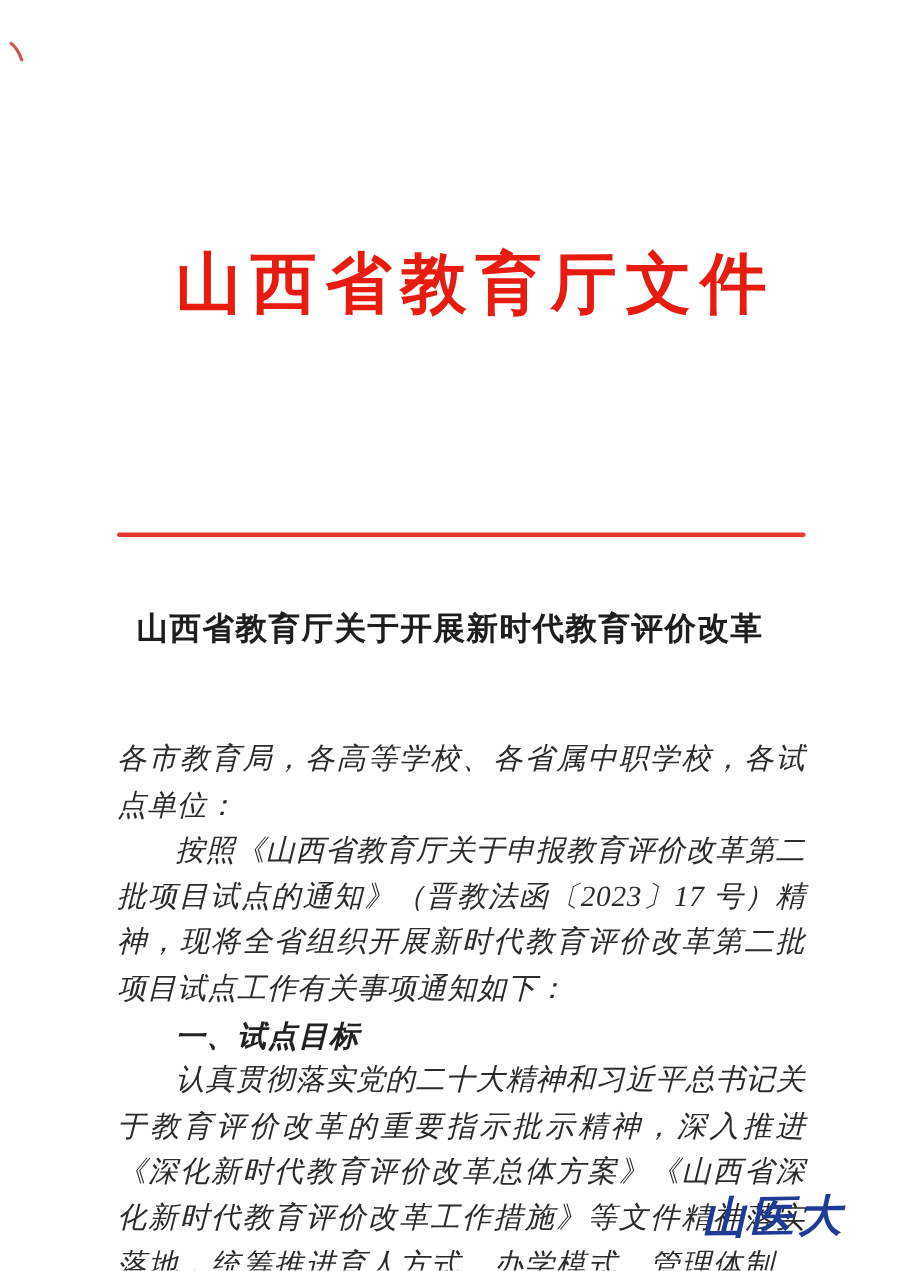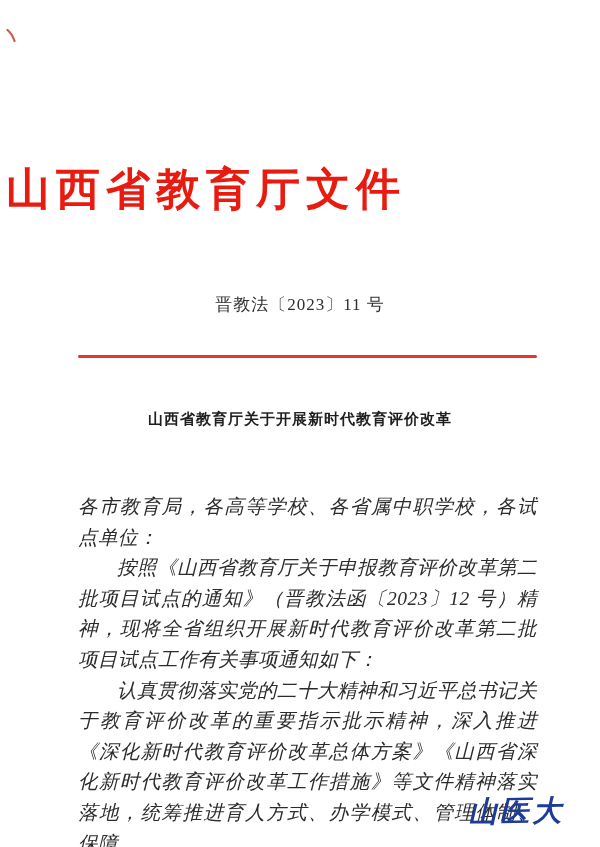--- a/index.html
+++ b/index.html
@@ -15,40 +15,42 @@
     position:relative;overflow:hidden;
   }
   .page{
     position:absolute;inset:0;background:#ffffff;
   }
   .corner-mark{
     position:absolute;left:6px;top:28px;width:11px;height:13px;opacity:.85;
   }
   .letterhead{
     position:absolute;top:160px;left:0;right:0;
+    text-align:center;
     font-size:44px;font-weight:700;
     letter-spacing:6px;text-indent:6px;
     color:var(--letterhead-red);
     font-family:"Liberation Serif","DejaVu Serif",serif;
     white-space:nowrap;
+    padding-left:28px;
   }
   .doc-number{
     position:absolute;top:293px;left:0;right:0;
     text-align:center;
     font-size:17px;color:#2f2f2f;letter-spacing:1px;
   }
   .red-rule{
     position:absolute;top:355px;left:78px;width:459px;height:3px;
     background:var(--rule-red);
     border-radius:2px;
   }
   .doc-title{
     position:absolute;top:402px;left:40px;right:40px;margin:0;
     text-align:center;color:#1e1e1e;
-    font-size:15px;font-weight:700;line-height:35px;
+    font-size:21px;font-weight:700;line-height:35px;
   }
   .doc-title .title-line{display:block;letter-spacing:1px;}
   .body-block{
     position:absolute;top:492px;left:78px;width:459px;
     font-size:19.5px;line-height:30.6px;color:var(--body-text);
     text-align:justify;letter-spacing:.5px;
   }
   .body-block p{margin:0;text-indent:2em;font-style:italic;}
   .body-block p.no-indent{text-indent:0;}
   .body-block p.section-heading{
@@ -72,29 +74,29 @@
 <div class="page">
 
   <span class="corner-mark">
     <svg width="11" height="13" viewBox="0 0 11 13" xmlns="http://www.w3.org/2000/svg">
       <path d="M1.5,1 Q6,4.5 8.5,12" stroke="#c8392e" stroke-width="2.2" fill="none" stroke-linecap="round"></path>
     </svg>
   </span>
 
   <div class="letterhead">山西省教育厅文件</div>
 
-  <div class="doc-number">晋教法〔2023〕11 号</div>
 
   <div class="red-rule"></div>
 
   <h1 class="doc-title">
     <span class="title-line">山西省教育厅关于开展新时代教育评价改革</span>
   </h1>
 
   <div class="body-block">
     <p class="no-indent">各市教育局，各高等学校、各省属中职学校，各试点单位：</p>
-    <p>按照《山西省教育厅关于申报教育评价改革第二批项目试点的通知》（晋教法函〔2023〕12 号）精神，现将全省组织开展新时代教育评价改革第二批项目试点工作有关事项通知如下：</p>
+    <p>按照《山西省教育厅关于申报教育评价改革第二批项目试点的通知》（晋教法函〔2023〕17 号）精神，现将全省组织开展新时代教育评价改革第二批项目试点工作有关事项通知如下：</p>
+    <p class="section-heading">一、试点目标</p>
     <p>认真贯彻落实党的二十大精神和习近平总书记关于教育评价改革的重要指示批示精神，深入推进《深化新时代教育评价改革总体方案》《山西省深化新时代教育评价改革工作措施》等文件精神落实落地，统筹推进育人方式、办学模式、管理体制、保障</p>
   </div>
 
   <div class="footer-logo">山医大</div>
 
 </div>
 
 </body></html>

